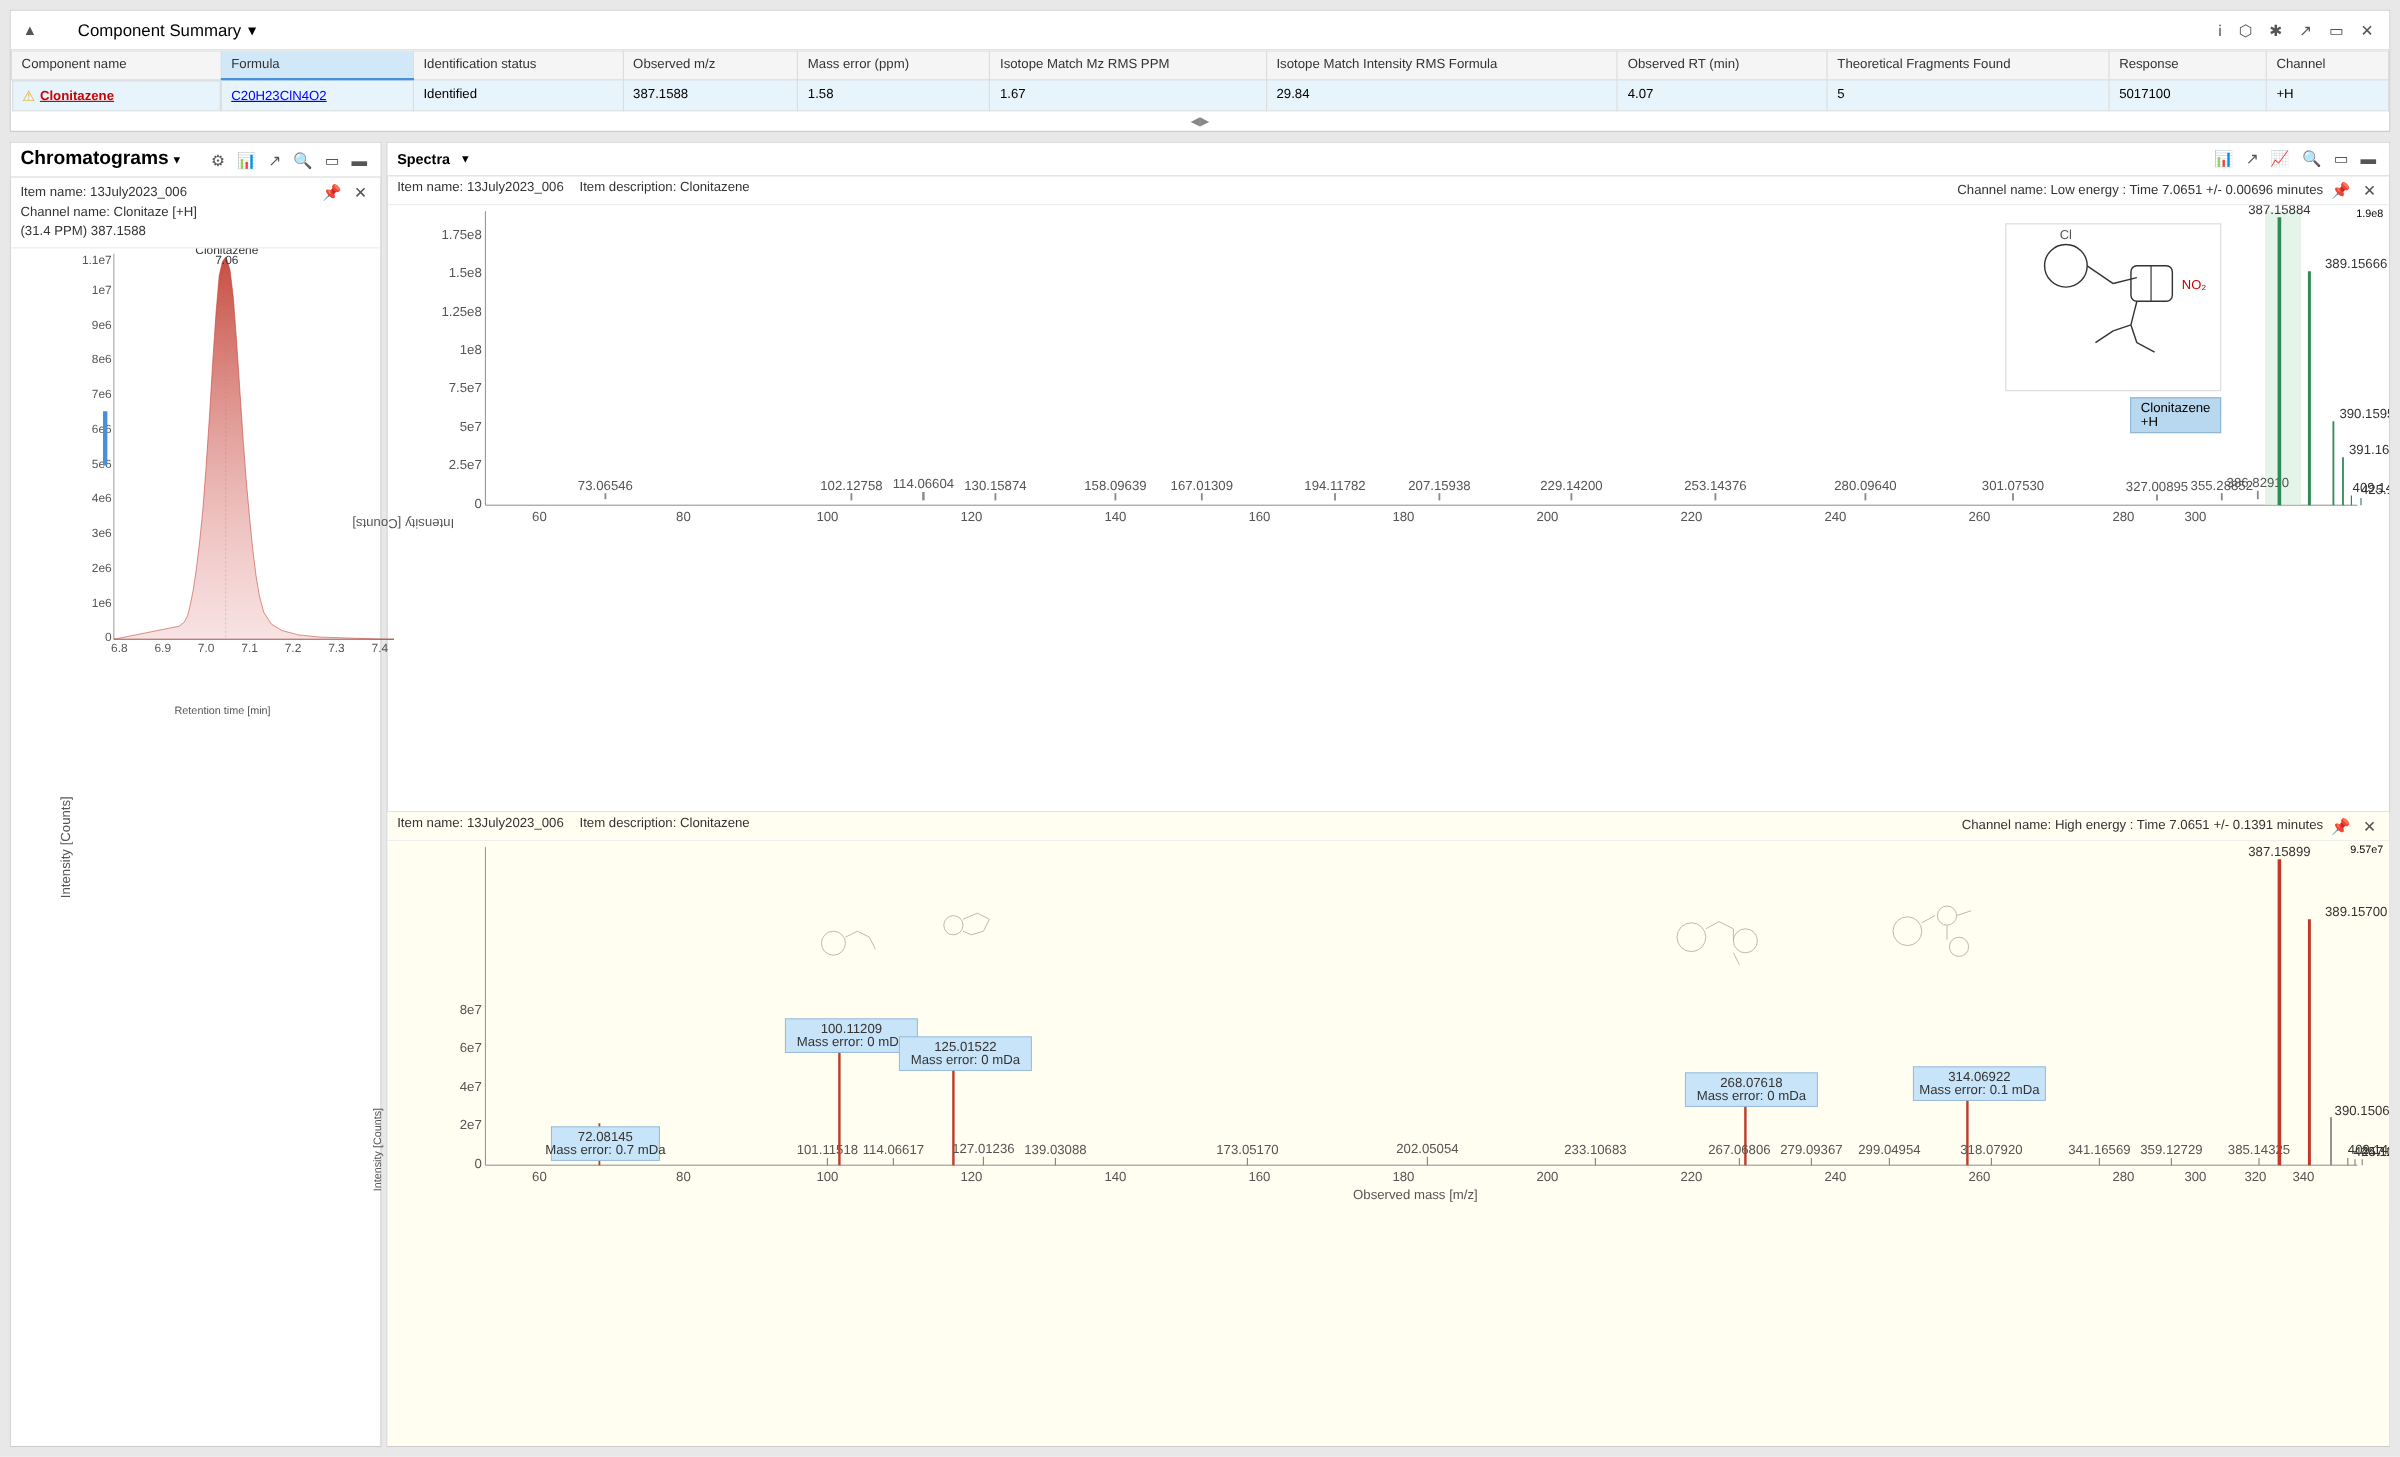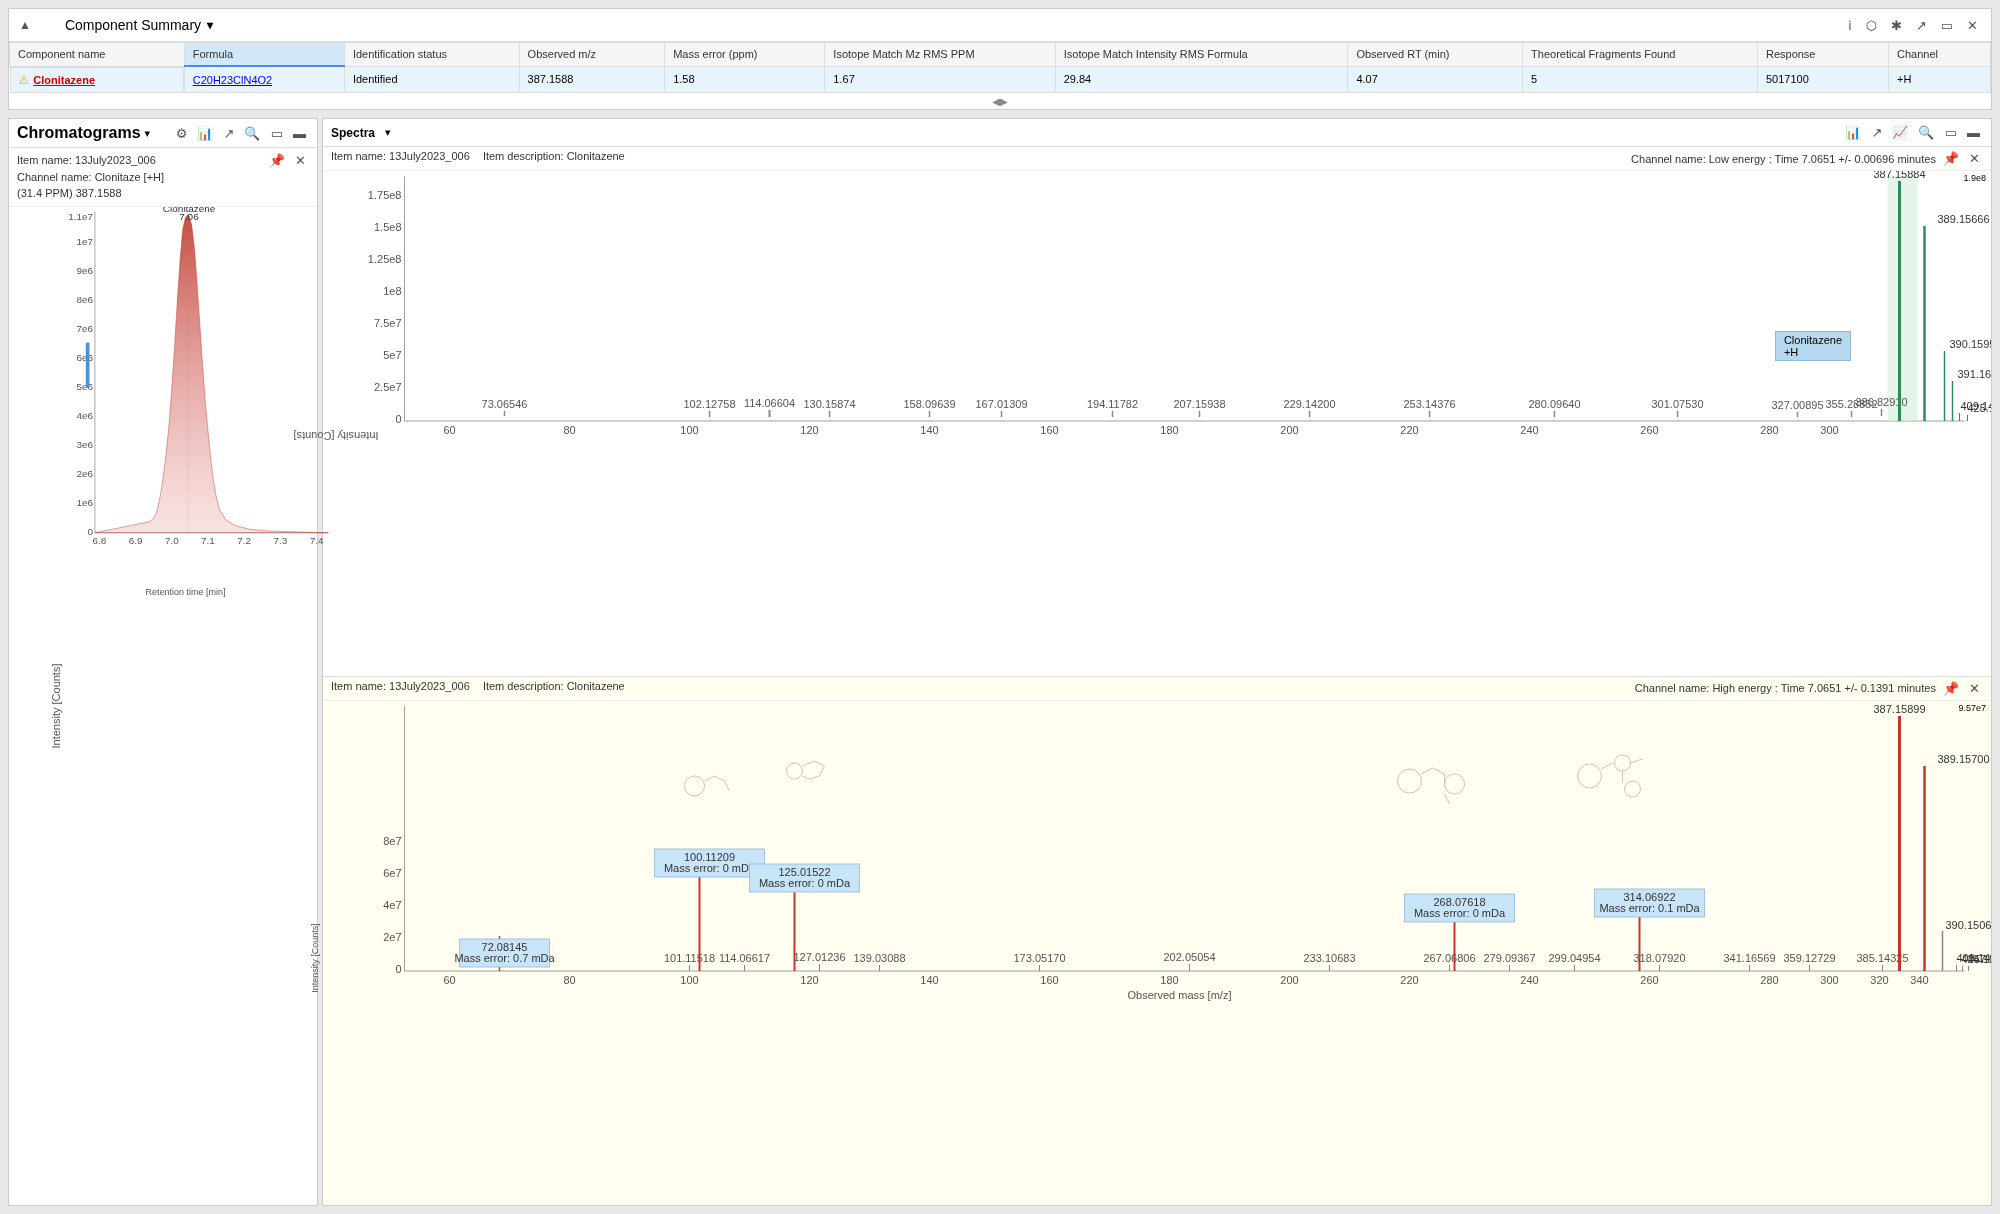--- a/index.html
+++ b/index.html
@@ -257,20 +257,42 @@
         <div style="flex:1; position:relative; display:flex;">
 
           <div style="position:absolute; left:2px; top:50%; transform:translateY(-50%) rotate(-90deg); white-space:nowrap; font-size:9px; color:#555; transform-origin:center center; width:10px; z-index:10;">
             <span style="display:block; transform:rotate(-90deg); white-space:nowrap; position:absolute; left:-50px; top:0;">Intensity [Counts]</span>
           </div>
           <div style="flex:1; margin-left:45px; position:relative; overflow:hidden;">
             
             <div style="position:absolute; right:5px; top:2px; font-size:9px;">1.9e8</div>
             
             
+            <div style="position:absolute; right:140px; top:15px; width:180px; height:140px; border:1px solid #ddd; background:white; display:flex; align-items:center; justify-content:center;">
+              <svg viewBox="0 0 180 140" width="180" height="140">
+
+                <circle cx="50" cy="35" r="18" fill="none" stroke="#333" stroke-width="1.2"></circle>
+                <text x="50" y="12" font-size="9" text-anchor="middle" fill="#555">Cl</text>
+                <line x1="50" y1="17" x2="50" y2="17" stroke="#333" stroke-width="1"></line>
+
+                <line x1="68" y1="35" x2="90" y2="50" stroke="#333" stroke-width="1.2"></line>
+                <line x1="90" y1="50" x2="110" y2="45" stroke="#333" stroke-width="1.2"></line>
+
+                <rect x="105" y="35" width="35" height="30" rx="5" fill="none" stroke="#333" stroke-width="1.2"></rect>
+                <line x1="122" y1="35" x2="122" y2="65" stroke="#333" stroke-width="1"></line>
+
+                <text x="148" y="55" font-size="8" fill="#c00">NO₂</text>
+
+                <line x1="110" y1="65" x2="105" y2="85" stroke="#333" stroke-width="1.2"></line>
+                <line x1="105" y1="85" x2="90" y2="90" stroke="#333" stroke-width="1.2"></line>
+                <line x1="90" y1="90" x2="75" y2="100" stroke="#333" stroke-width="1.2"></line>
+                <line x1="105" y1="85" x2="110" y2="100" stroke="#333" stroke-width="1.2"></line>
+                <line x1="110" y1="100" x2="125" y2="108" stroke="#333" stroke-width="1.2"></line>
+              </svg>
+            </div>
             
             
             <div style="position:absolute; right:140px; top:160px; background:#b8d8f0; border:1px solid #90b8d8; padding:2px 8px; font-size:10px;">
               <div>Clonitazene</div>
               <div>+H</div>
             </div>
 
             <svg viewBox="0 0 1580 290" style="width:100%; height:290px;">
 
               <line x1="15" y1="5" x2="15" y2="250" stroke="#888" stroke-width="0.8"></line>

